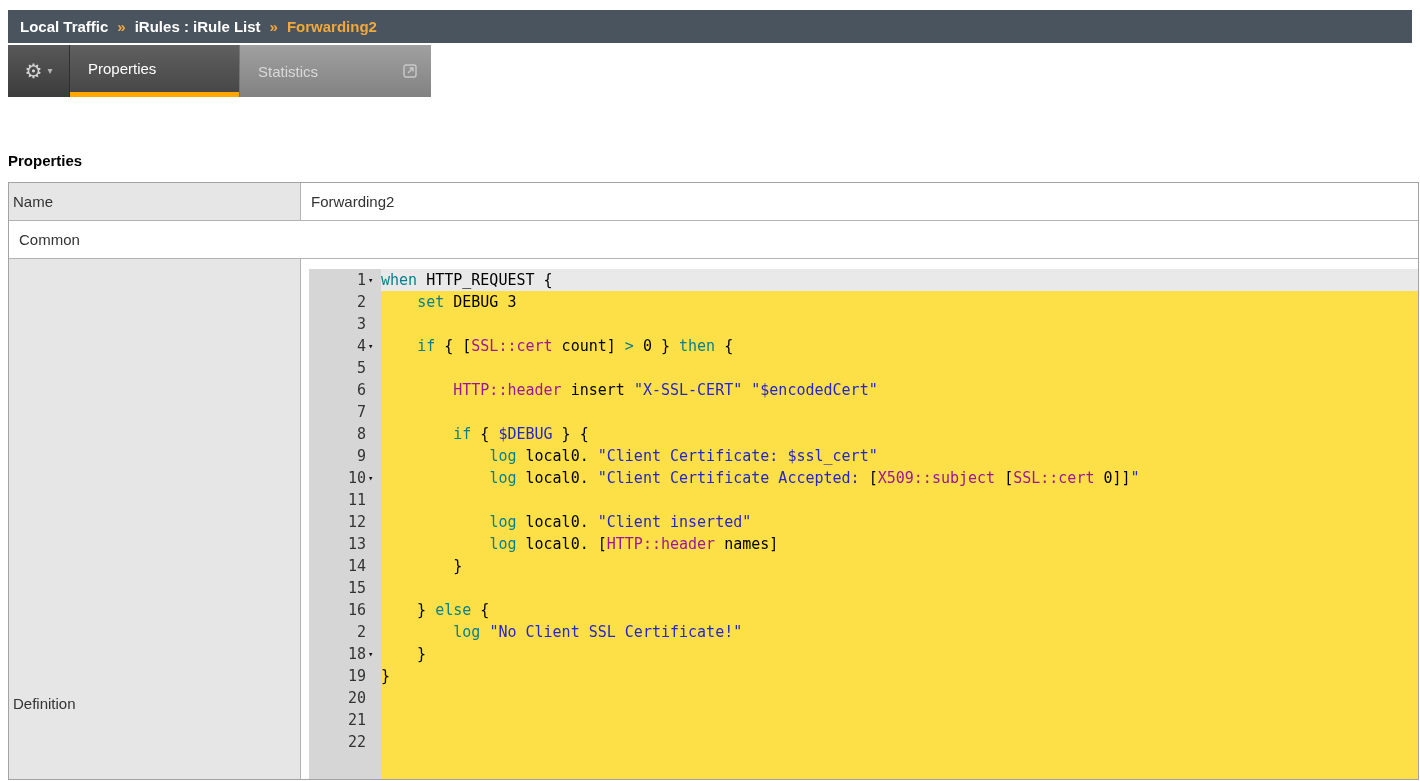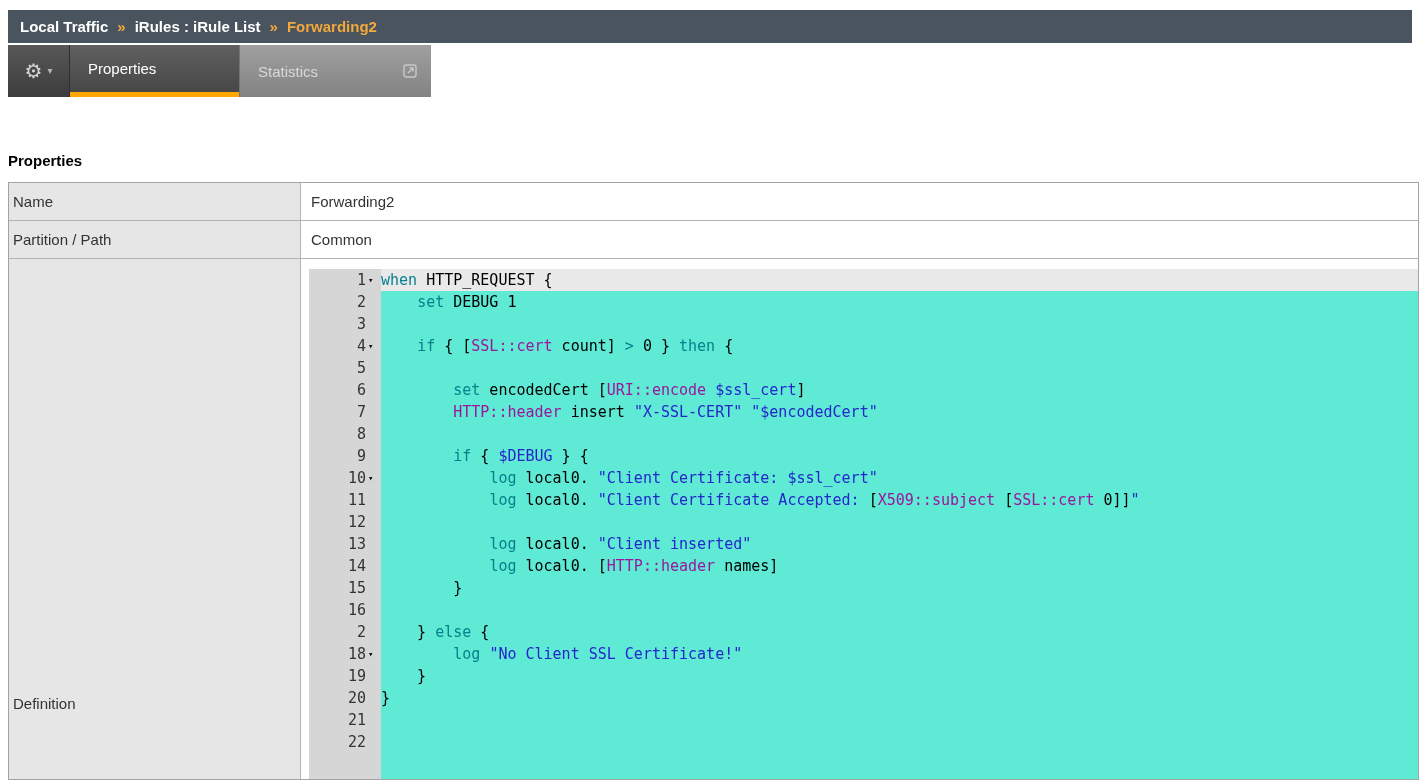--- a/index.html
+++ b/index.html
@@ -131,21 +131,21 @@
   }
   .gutter {
     width: 72px;
     flex-shrink: 0;
     background: var(--gutter-bg);
     color: #333;
   }
   .gutter-line { height: 22px; display: flex; align-items: center; }
   .lnum { flex: 1; text-align: right; }
   .fold-slot { width: 15px; padding-left: 2px; font-size: 9px; color: #111; }
-  .codearea { flex: 1; overflow: hidden; background: #5eead4; }
+  .codearea { flex: 1; overflow: hidden; background: #fde047; }
   .code-line { height: 22px; white-space: pre; }
   .code-line.active { background: var(--active-line); }
   .tk-kw  { color: var(--kw); }
   .tk-op  { color: var(--kw); }
   .tk-cmd { color: var(--cmd); }
   .tk-str { color: var(--str); }
   .tk-var { color: var(--str); }
   .tk-plain { color: #000; }
 </style>
 </head>
@@ -177,21 +177,20 @@
 </div>
 
 <div class="section-title">Properties</div>
 
 <div class="ptable">
   <div class="prow simple">
     <div class="plabel">Name</div>
     <div class="pvalue">Forwarding2</div>
   </div>
   <div class="prow simple">
-    <div class="plabel">Partition / Path</div>
     <div class="pvalue">Common</div>
   </div>
   <div class="prow row-def">
     <div class="plabel plabel-def">
       <span>Definition</span>
     </div>
     <div class="pvalue pvalue-def">
       <div class="editor">
         <div class="gutter">
             <div class="gutter-line">
@@ -278,25 +277,24 @@
               <span class="lnum">21</span>
               <span class="fold-slot"></span>
             </div>
             <div class="gutter-line">
               <span class="lnum">22</span>
               <span class="fold-slot"></span>
             </div>
           </div>
         <div class="codearea">
             <div class="code-line active"><span class="tk-kw">when</span><span class="tk-plain"> HTTP_REQUEST {</span></div>
-            <div class="code-line"><span class="tk-plain">    </span><span class="tk-kw">set</span><span class="tk-plain"> DEBUG 1</span></div>
+            <div class="code-line"><span class="tk-plain">    </span><span class="tk-kw">set</span><span class="tk-plain"> DEBUG 3</span></div>
             <div class="code-line"></div>
             <div class="code-line"><span class="tk-plain">    </span><span class="tk-kw">if</span><span class="tk-plain"> { [</span><span class="tk-cmd">SSL::cert</span><span class="tk-plain"> count] </span><span class="tk-op">&gt;</span><span class="tk-plain"> 0 } </span><span class="tk-kw">then</span><span class="tk-plain"> {</span></div>
             <div class="code-line"></div>
-            <div class="code-line"><span class="tk-plain">        </span><span class="tk-kw">set</span><span class="tk-plain"> encodedCert [</span><span class="tk-cmd">URI::encode</span><span class="tk-plain"> </span><span class="tk-var">$ssl_cert</span><span class="tk-plain">]</span></div>
             <div class="code-line"><span class="tk-plain">        </span><span class="tk-cmd">HTTP::header</span><span class="tk-plain"> insert </span><span class="tk-str">"X-SSL-CERT"</span><span class="tk-plain"> </span><span class="tk-str">"$encodedCert"</span></div>
             <div class="code-line"></div>
             <div class="code-line"><span class="tk-plain">        </span><span class="tk-kw">if</span><span class="tk-plain"> { </span><span class="tk-var">$DEBUG</span><span class="tk-plain"> } {</span></div>
             <div class="code-line"><span class="tk-plain">            </span><span class="tk-kw">log</span><span class="tk-plain"> local0. </span><span class="tk-str">"Client Certificate: $ssl_cert"</span></div>
             <div class="code-line"><span class="tk-plain">            </span><span class="tk-kw">log</span><span class="tk-plain"> local0. </span><span class="tk-str">"Client Certificate Accepted: </span><span class="tk-plain">[</span><span class="tk-cmd">X509::subject</span><span class="tk-plain"> [</span><span class="tk-cmd">SSL::cert</span><span class="tk-plain"> 0]]</span><span class="tk-str">"</span></div>
             <div class="code-line"></div>
             <div class="code-line"><span class="tk-plain">            </span><span class="tk-kw">log</span><span class="tk-plain"> local0. </span><span class="tk-str">"Client inserted"</span></div>
             <div class="code-line"><span class="tk-plain">            </span><span class="tk-kw">log</span><span class="tk-plain"> local0. [</span><span class="tk-cmd">HTTP::header</span><span class="tk-plain"> names]</span></div>
             <div class="code-line"><span class="tk-plain">        }</span></div>
             <div class="code-line"></div>

